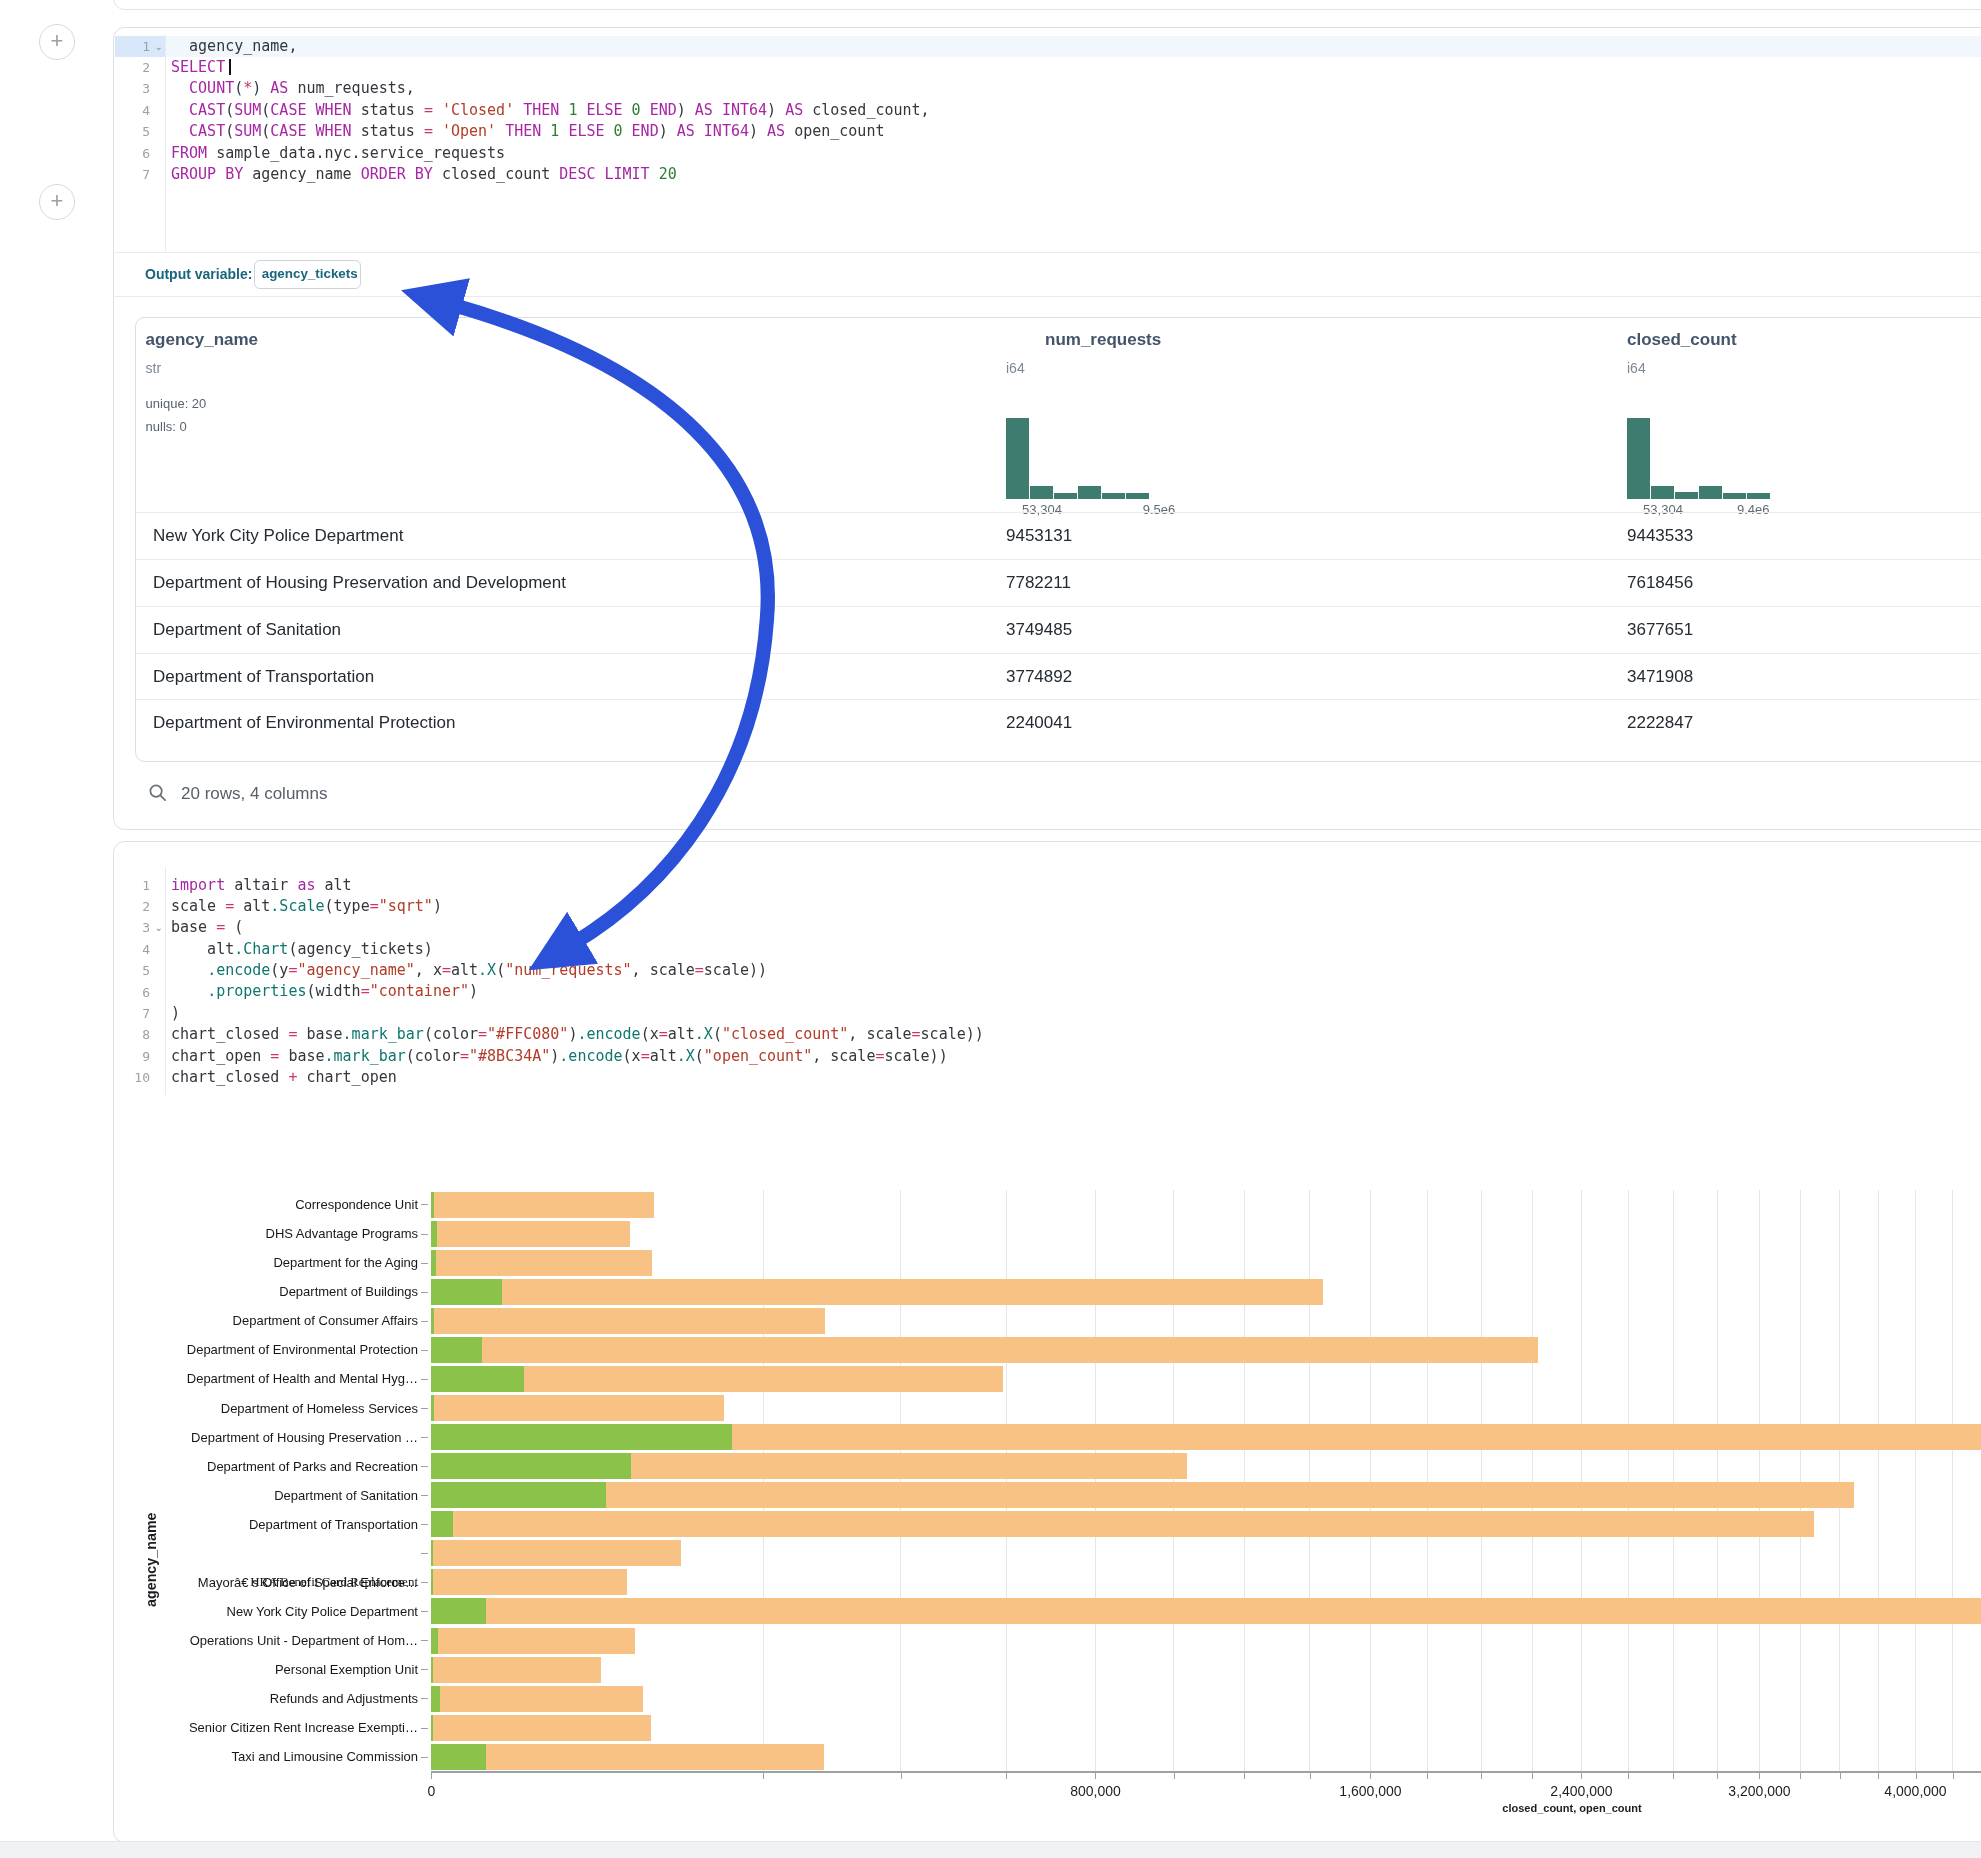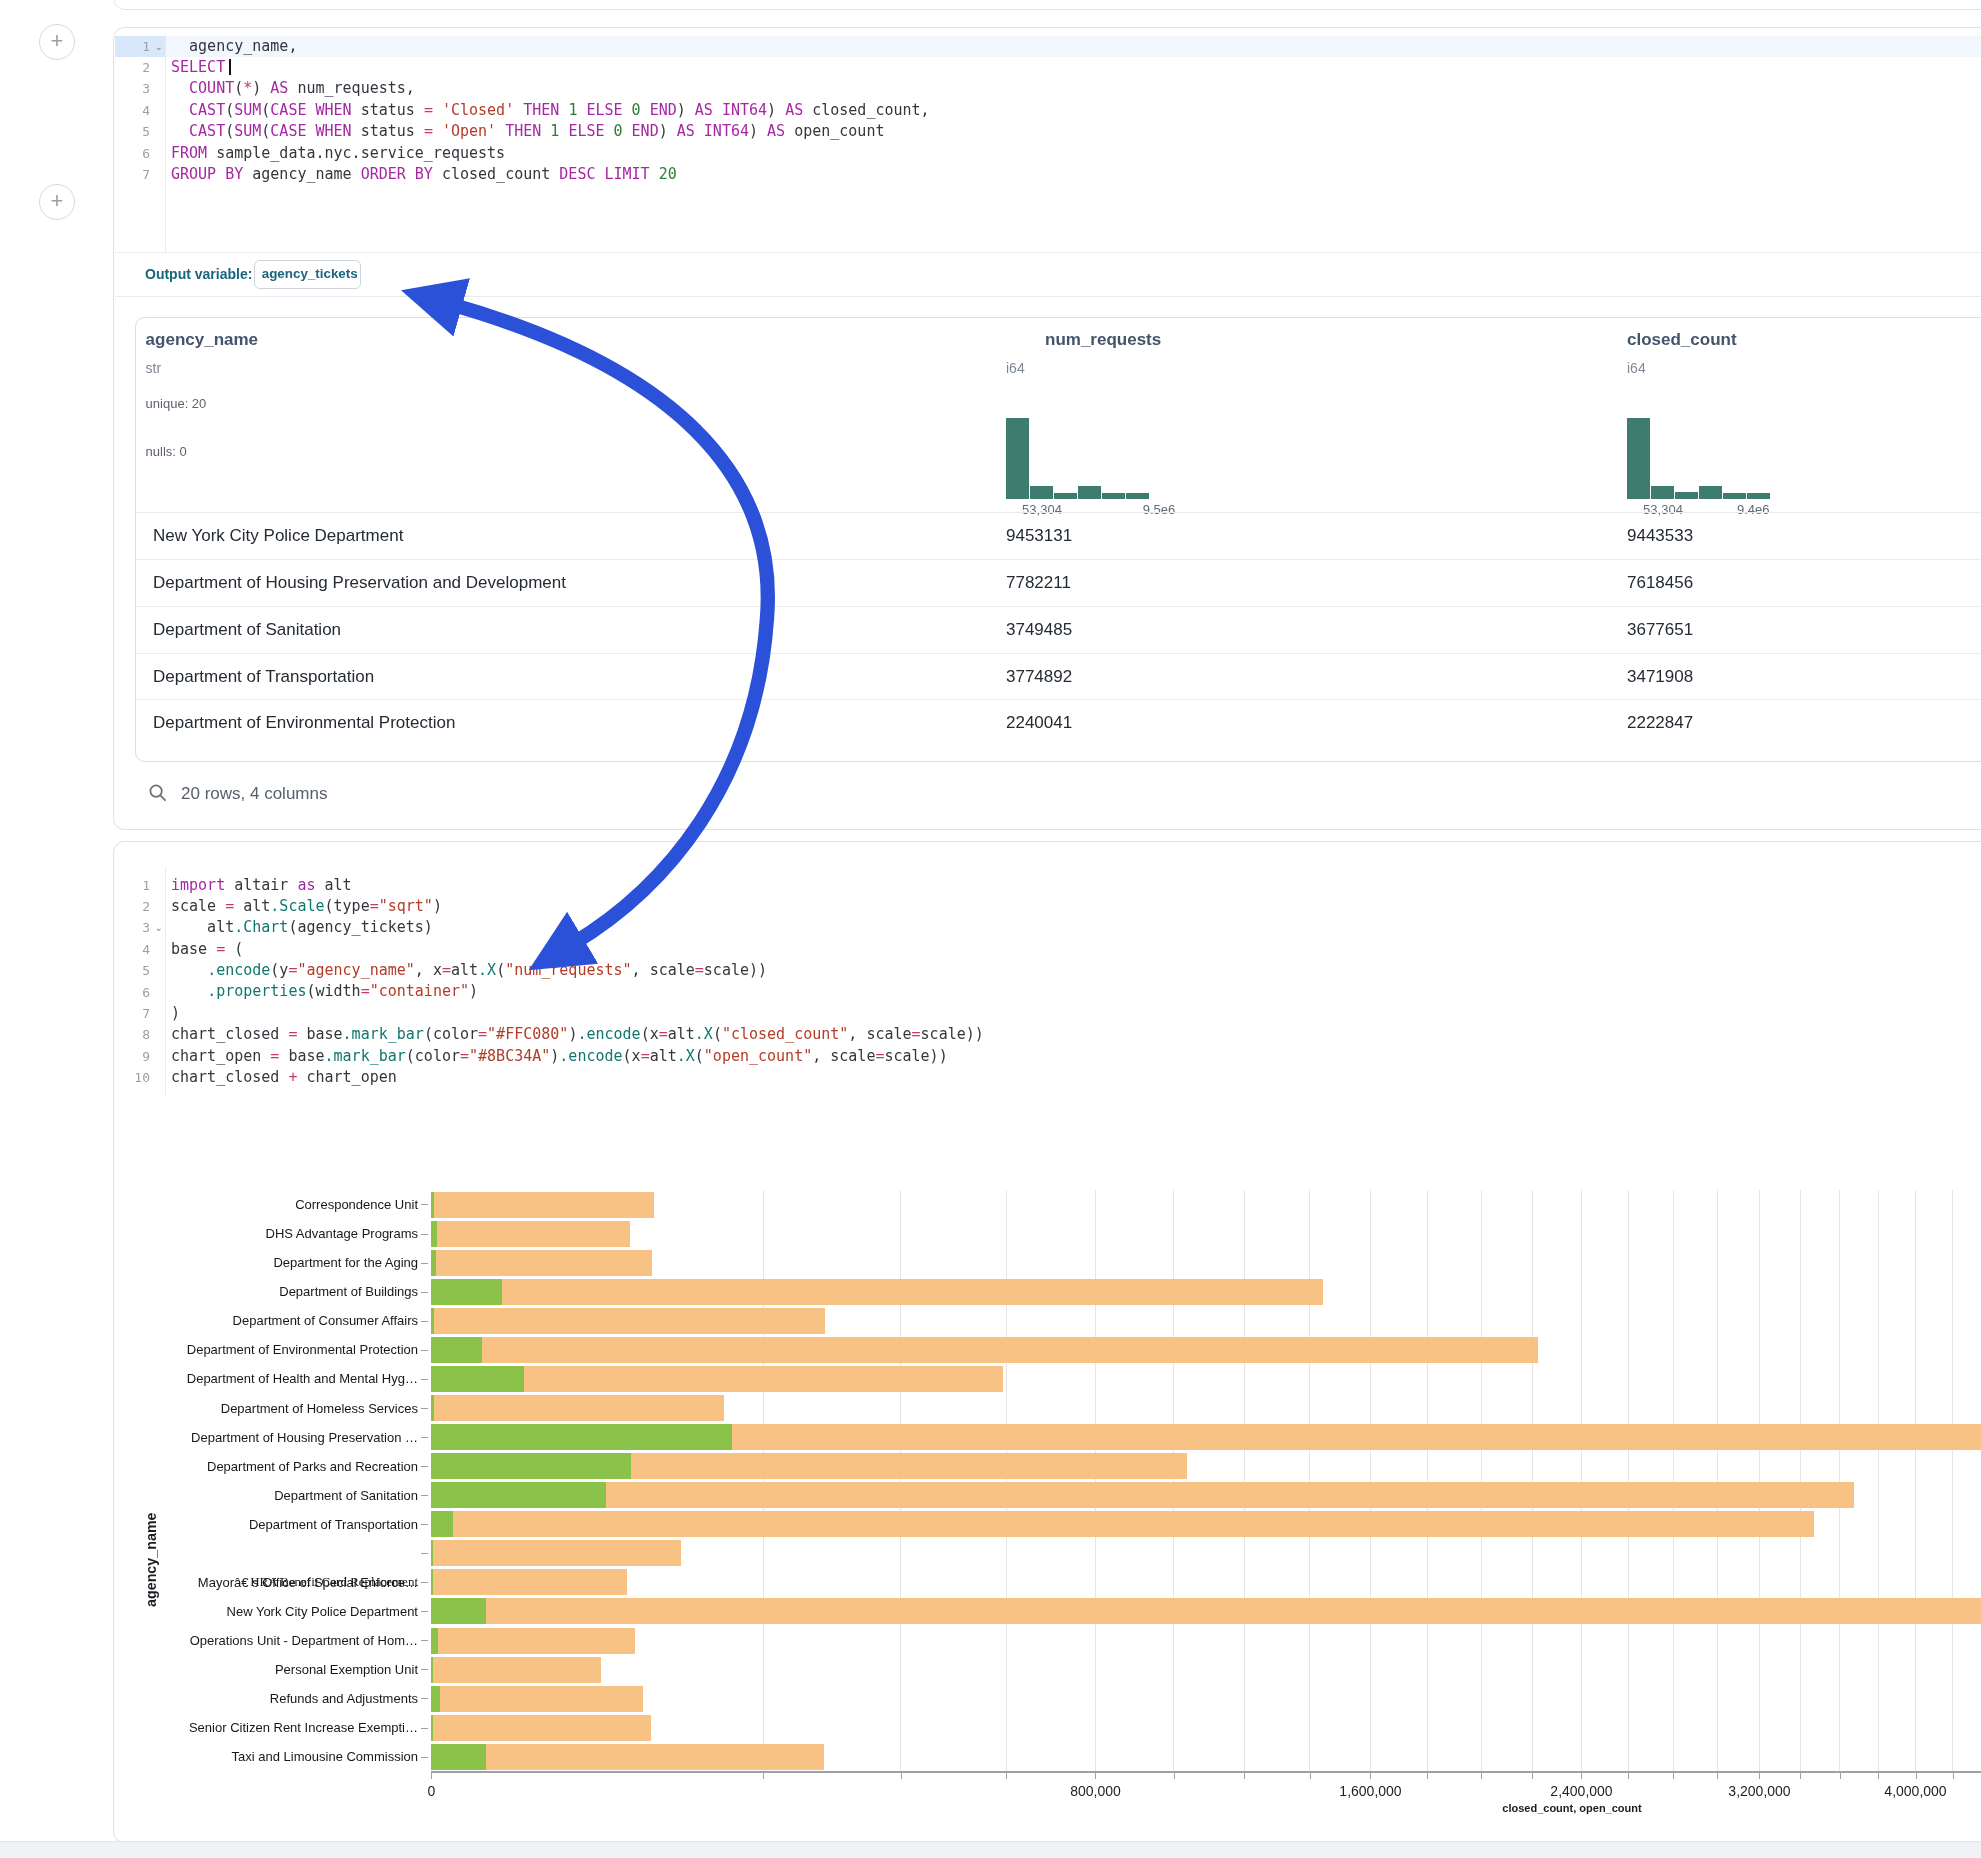--- a/index.html
+++ b/index.html
@@ -115,21 +115,21 @@
   <div class="outvar-label" style="left:31px;top:233px;">Output variable:</div>
   <div class="outvar-pill" style="left:140px;top:232px;">agency_tickets</div>
 
   <div class="divider" style="left:1px;top:268px;width:1883px;"></div>
 
   <div class="tbl" style="left:21px;top:289px;width:1864px;height:443px;">
     <div id="tbl-header">
         <div class="tbl-colname" style="left:9.6px;">agency_name</div>
         <div class="tbl-coltype" style="left:9.6px;">str</div>
         <div class="tbl-stat" style="left:9.6px;top:78px;">unique: 20</div>
-        <div class="tbl-stat" style="left:9.6px;top:101px;margin-top:25px;">nulls: 0</div>
+        <div class="tbl-stat" style="left:9.6px;top:101px;">nulls: 0</div>
         <div class="tbl-colname" style="left:870px;margin-left:39px;">num_requests</div>
         <div class="tbl-coltype" style="left:870px;">i64</div>
         <div class="hist" style="left:870px;">
           <div style="height:81px;"></div>
           <div style="height:13px;"></div>
           <div style="height:6.5px;"></div>
           <div style="height:13px;"></div>
           <div style="height:6.5px;"></div>
           <div style="height:5.7px;"></div>
         </div>
@@ -195,22 +195,22 @@
       <div class="gutter-num" style="left:0;top:118px;">5</div>
       <div class="gutter-num" style="left:0;top:140px;">6</div>
       <div class="gutter-num" style="left:0;top:161px;">7</div>
       <div class="gutter-num" style="left:0;top:182px;">8</div>
       <div class="gutter-num" style="left:0;top:204px;">9</div>
       <div class="gutter-num" style="left:0;top:225px;">10</div>
     </div>
   <div id="py-code" class="code-area" style="left:57px;top:32.5px;">
       <div class="code-line"><span class="tok-k">import</span><span class="tok-d"> altair </span><span class="tok-k">as</span><span class="tok-d"> alt</span></div>
       <div class="code-line"><span class="tok-d">scale </span><span class="tok-o">=</span><span class="tok-d"> alt</span><span class="tok-b">.Scale</span><span class="tok-d">(type</span><span class="tok-o">=</span><span class="tok-s">"sqrt"</span><span class="tok-d">)</span></div>
+      <div class="code-line"><span class="tok-d">base </span><span class="tok-o">=</span><span class="tok-d"> (</span></div>
       <div class="code-line"><span class="tok-d">    alt</span><span class="tok-b">.Chart</span><span class="tok-d">(agency_tickets)</span></div>
-      <div class="code-line"><span class="tok-d">base </span><span class="tok-o">=</span><span class="tok-d"> (</span></div>
       <div class="code-line"><span class="tok-d">    </span><span class="tok-b">.encode</span><span class="tok-d">(y</span><span class="tok-o">=</span><span class="tok-s">"agency_name"</span><span class="tok-d">, x</span><span class="tok-o">=</span><span class="tok-d">alt</span><span class="tok-b">.X</span><span class="tok-d">(</span><span class="tok-s">"num_requests"</span><span class="tok-d">, scale</span><span class="tok-o">=</span><span class="tok-d">scale))</span></div>
       <div class="code-line"><span class="tok-d">    </span><span class="tok-b">.properties</span><span class="tok-d">(width</span><span class="tok-o">=</span><span class="tok-s">"container"</span><span class="tok-d">)</span></div>
       <div class="code-line"><span class="tok-d">)</span></div>
       <div class="code-line"><span class="tok-d">chart_closed </span><span class="tok-o">=</span><span class="tok-d"> base</span><span class="tok-b">.mark_bar</span><span class="tok-d">(color</span><span class="tok-o">=</span><span class="tok-s">"#FFC080"</span><span class="tok-d">)</span><span class="tok-b">.encode</span><span class="tok-d">(x</span><span class="tok-o">=</span><span class="tok-d">alt</span><span class="tok-b">.X</span><span class="tok-d">(</span><span class="tok-s">"closed_count"</span><span class="tok-d">, scale</span><span class="tok-o">=</span><span class="tok-d">scale))</span></div>
       <div class="code-line"><span class="tok-d">chart_open </span><span class="tok-o">=</span><span class="tok-d"> base</span><span class="tok-b">.mark_bar</span><span class="tok-d">(color</span><span class="tok-o">=</span><span class="tok-s">"#8BC34A"</span><span class="tok-d">)</span><span class="tok-b">.encode</span><span class="tok-d">(x</span><span class="tok-o">=</span><span class="tok-d">alt</span><span class="tok-b">.X</span><span class="tok-d">(</span><span class="tok-s">"open_count"</span><span class="tok-d">, scale</span><span class="tok-o">=</span><span class="tok-d">scale))</span></div>
       <div class="code-line"><span class="tok-d">chart_closed </span><span class="tok-o">+</span><span class="tok-d"> chart_open</span></div>
     </div>
 
   <div id="chart-ylabels">
       <div class="ylab" style="left:0;top:355px;width:304px;">Correspondence Unit</div>

